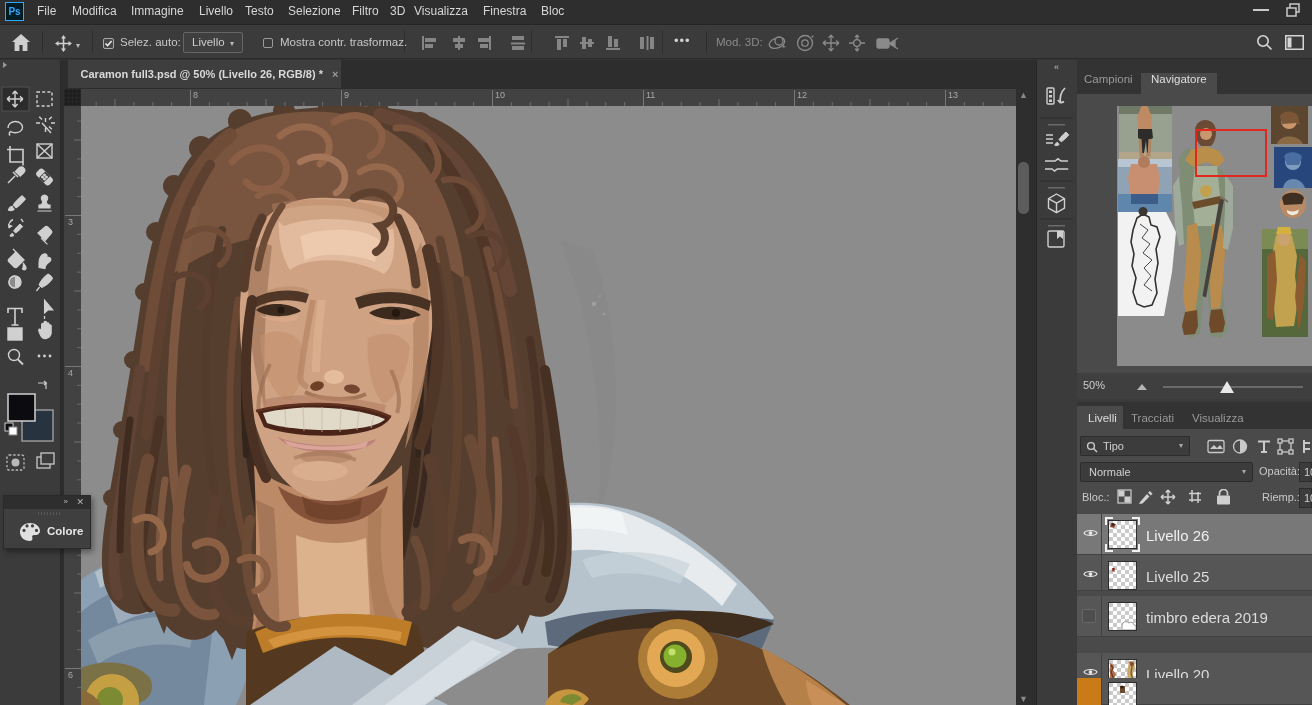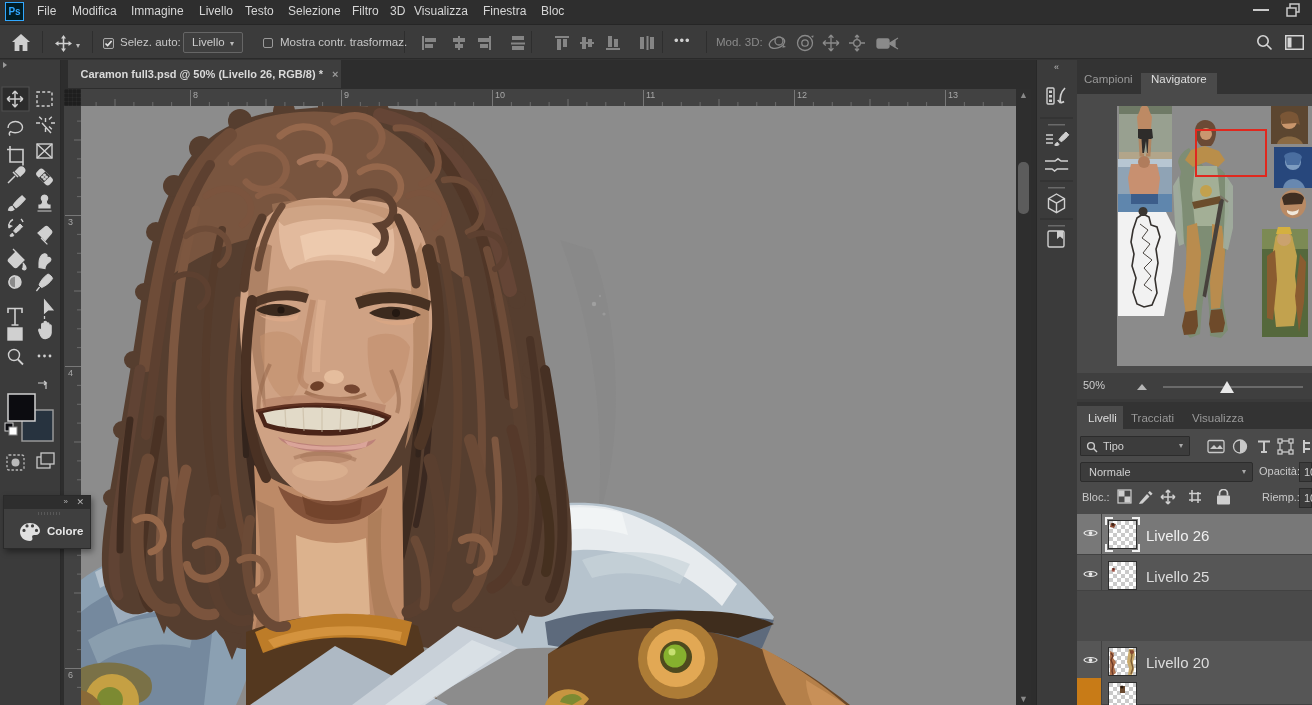--- a/index.html
+++ b/index.html
@@ -719,21 +719,32 @@
       <div class="lsep"></div>
       <div class="thumbwrap">
           <div class="checker"></div>
         <svg class="abs" style="left:0;top:0" width="27" height="27" viewBox="0 0 27 27">
             <path d="M3 6 l3.2.5 -.7 3.4 -2.8-.6 Z" fill="#a05648"></path>
             <circle cx="4.5" cy="7" r="1" fill="#5c2c22"></circle>
           </svg>
       </div>
       <span class="lname">Livello 25</span>
     </div>
-    <div class="lrow" style="top:212px;height:41px;background:#565656">
+    <div class="lrow" style="top:167px;height:41px;background:#565656">
+      <div class="abs" style="left:5px;top:13px;width:14px;height:14px;background:#4e4e4e;border:1px solid #666;border-radius:2px"></div>
+      <div class="lsep"></div>
+      <div class="thumbwrap">
+          <div class="checker"></div>
+        <svg class="abs" style="left:0;top:0" width="27" height="27" viewBox="0 0 27 27">
+            <path d="M13 27 v-5 a4 4 0 0 1 7-2 a3 3 0 0 1 5 2 l2 .5 V27 Z" fill="#fdfdfd" stroke="#9a9a9a" stroke-width="1"></path>
+          </svg>
+      </div>
+      <span class="lname">timbro edera 2019</span>
+    </div>
+    <div class="lrow" style="top:224px;height:41px;background:#565656">
       <svg class="eye" viewBox="0 0 16 10">
           <path d="M1 5 C3 1.5 13 1.5 15 5 C13 8.5 3 8.5 1 5 Z" fill="none" stroke="#e8e8e8" stroke-width="1.2"></path>
           <circle cx="8" cy="5" r="2" fill="#e8e8e8"></circle>
         </svg>
       <div class="lsep"></div>
       <div class="thumbwrap">
           <div class="checker"></div>
         <svg class="abs" style="left:0;top:0" width="27" height="27" viewBox="0 0 27 27">
           <path d="M1 3 l4 2 -1 5 3 4 -2 5 2 6 -3 2 H1 Z" fill="#b0724d"></path>
           <path d="M2 5 l2 3 -2 4 2 5 -1 6 1 4" stroke="#6c3a28" stroke-width="1.4" fill="none"></path>

